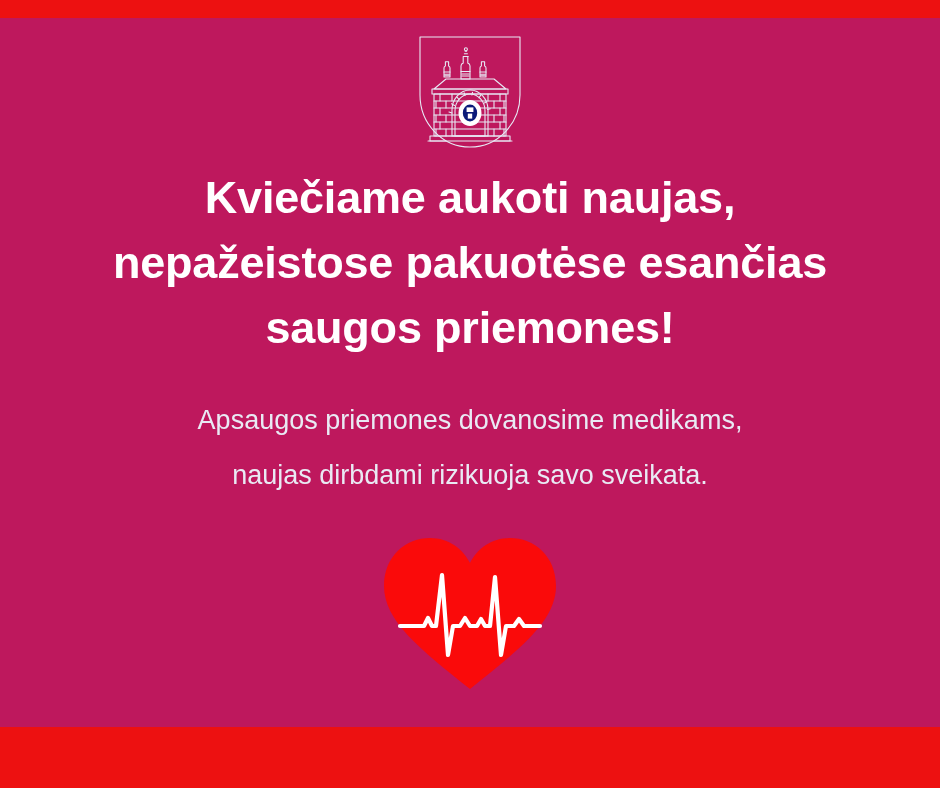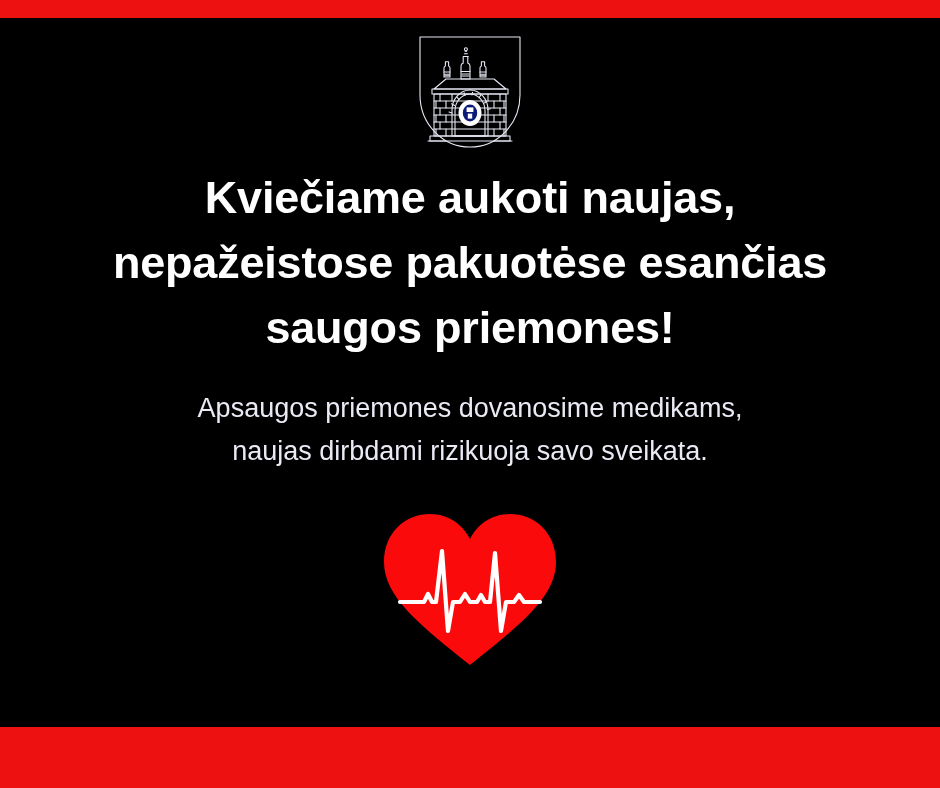--- a/index.html
+++ b/index.html
@@ -11,21 +11,21 @@
     width: 940px;
     height: 788px;
     overflow: hidden;
     font-family: "Liberation Sans", sans-serif;
   }
 
   .poster {
     position: relative;
     width: 940px;
     height: 788px;
-    background: #000000;
+    background: #be185d;
     overflow: hidden;
   }
 
   .band {
     position: absolute;
     left: 0;
     width: 940px;
     background: #ed1111;
   }
   .band-top {
@@ -72,20 +72,21 @@
     margin: 27px 0 0 0;
     width: 800px;
     text-align: center;
     color: #e9eaf4;
     font-weight: normal;
     font-size: 27px;
     line-height: 43px;
   }
   .subtext .sub-line {
     display: block;
+    margin-top: 12px;
   }
 
   .heart-wrap {
     margin-top: 36px;
     width: 180px;
     height: 160px;
   }
 </style>
 </head>
 <body>

